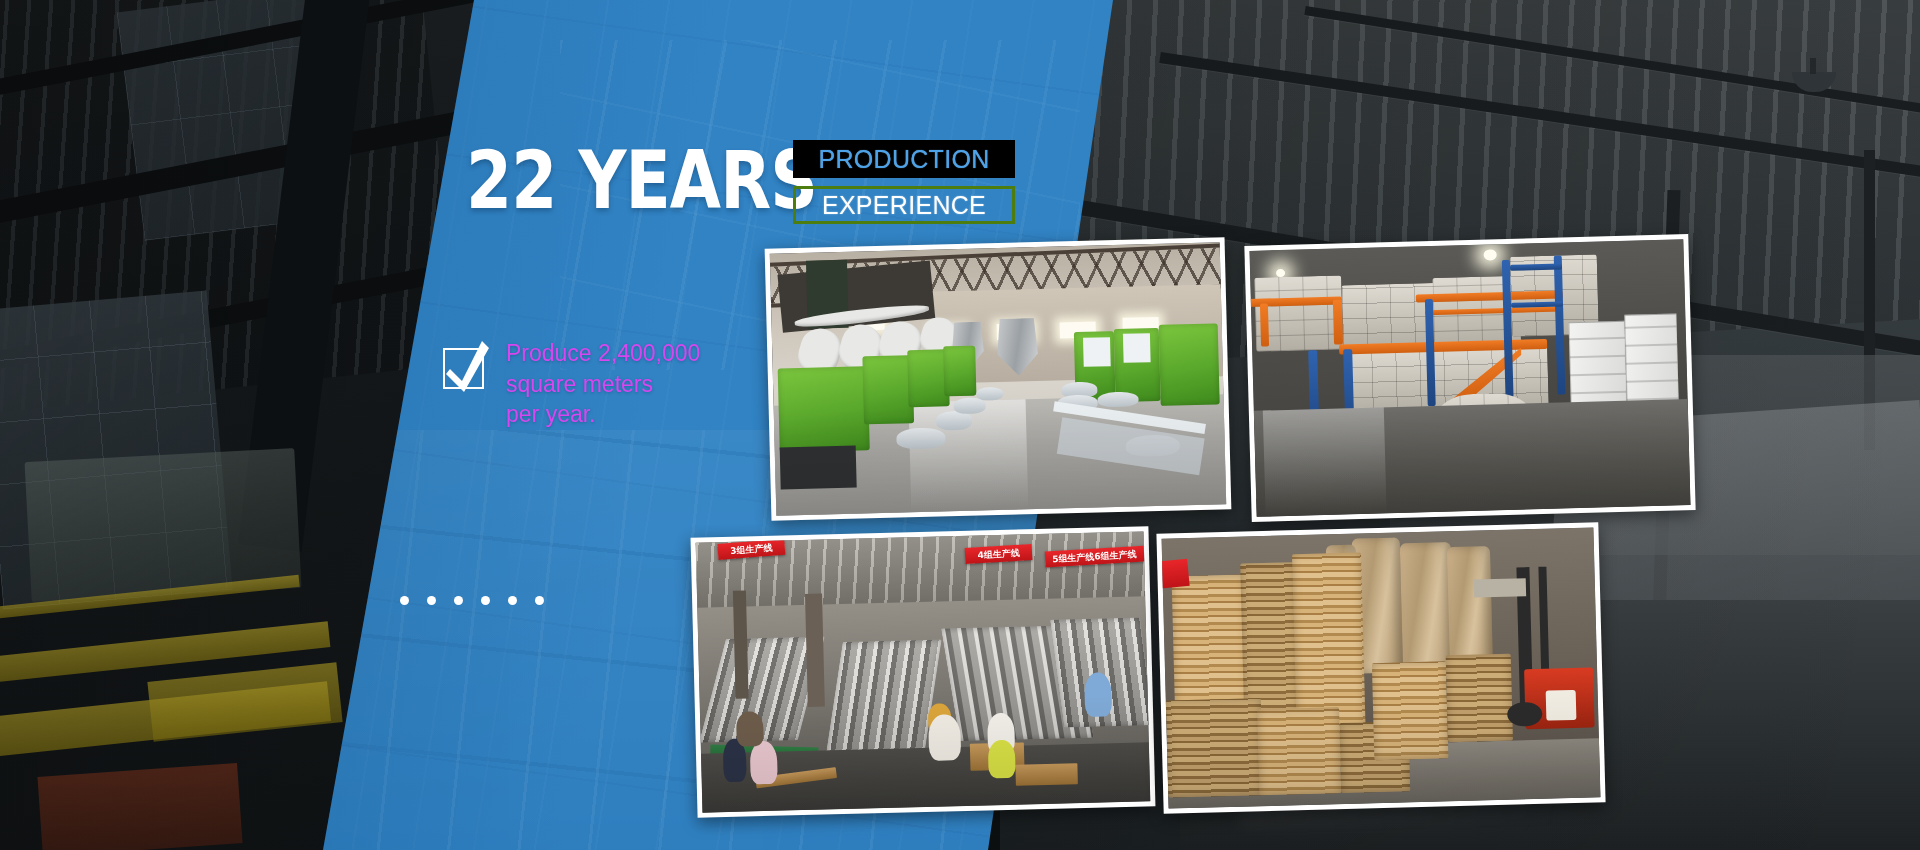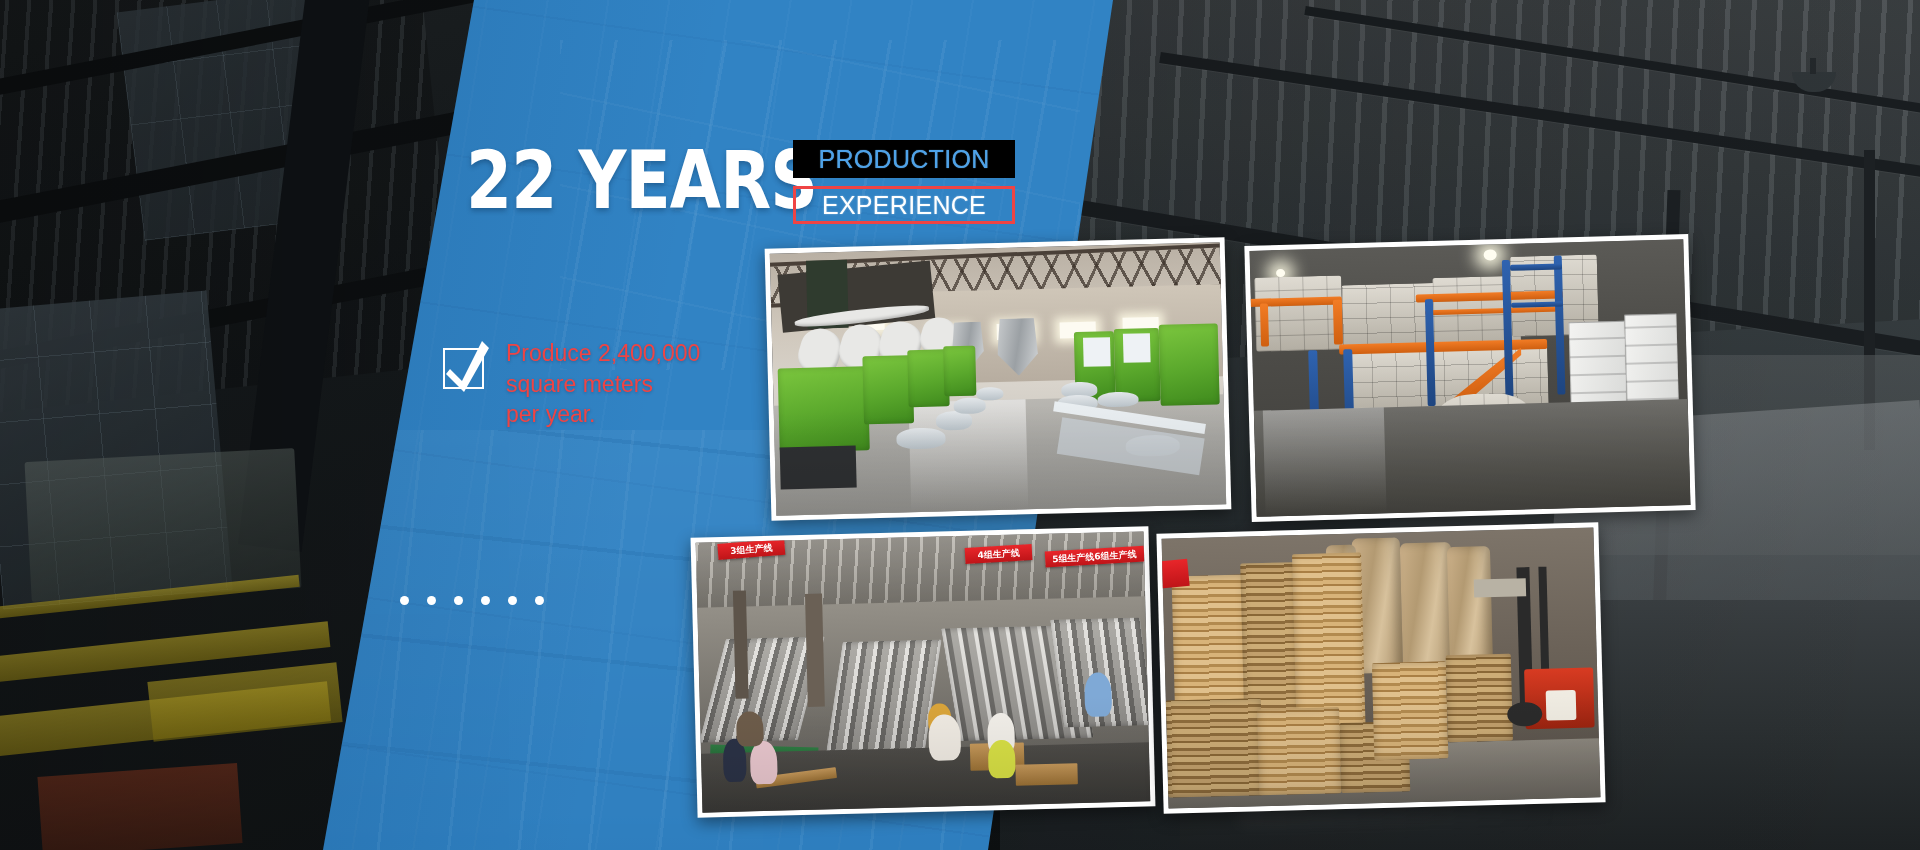--- a/index.html
+++ b/index.html
@@ -221,21 +221,21 @@
     font-size: 25px; font-weight: 400; letter-spacing: 0.3px;
     font-family: "Liberation Sans", sans-serif;
   }
   .badge-prod {
     background: #000000;
     color: #4ea2e8;
     text-shadow: 0 0 1px rgba(120,190,245,0.8);
   }
   .badge-exp {
     margin-top: 8px;
-    border: 3px solid #ef4444;
+    border: 3px solid #4d7c0f;
     color: #ffffff;
     background: transparent;
     text-shadow: 0 0 2px rgba(255,255,255,0.45);
     text-align: right;
   }
 
   .tagline-row {
     position: absolute; left: 470px; top: 240px;
     display: flex; align-items: center; gap: 18px;
   }
@@ -258,21 +258,21 @@
   .check-box {
     width: 41px; height: 41px;
     border: 2px solid #ffffff;
     position: relative;
     flex: 0 0 auto;
     margin-top: 10px;
   }
   .check-box svg { position: absolute; left: -3px; top: -11px; }
 
   .bullet-text {
-    color: #ef4444;
+    color: #d946ef;
     font-size: 23px;
     line-height: 1.33;
     font-weight: 400;
     text-shadow: 0 1px 3px rgba(0,35,70,0.30);
     white-space: pre-line;
   }
 
   .dots {
     position: absolute; left: 400px; top: 596px;
     display: flex; gap: 18px;

